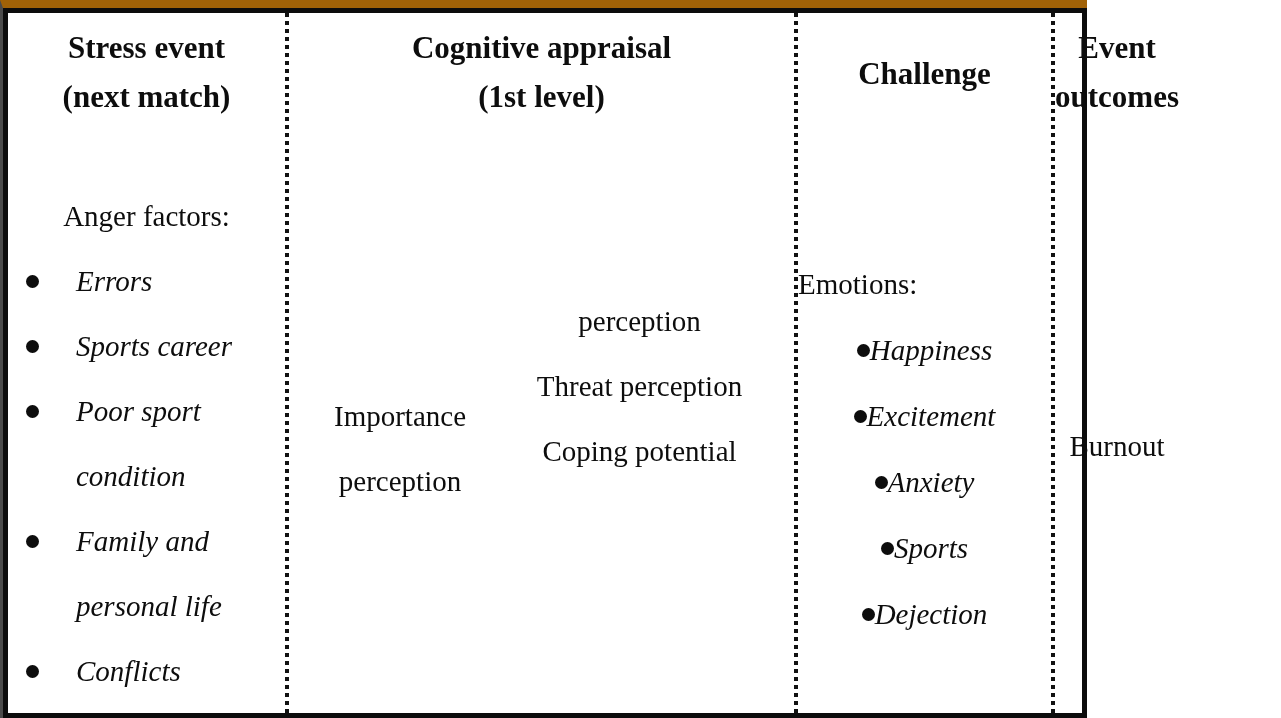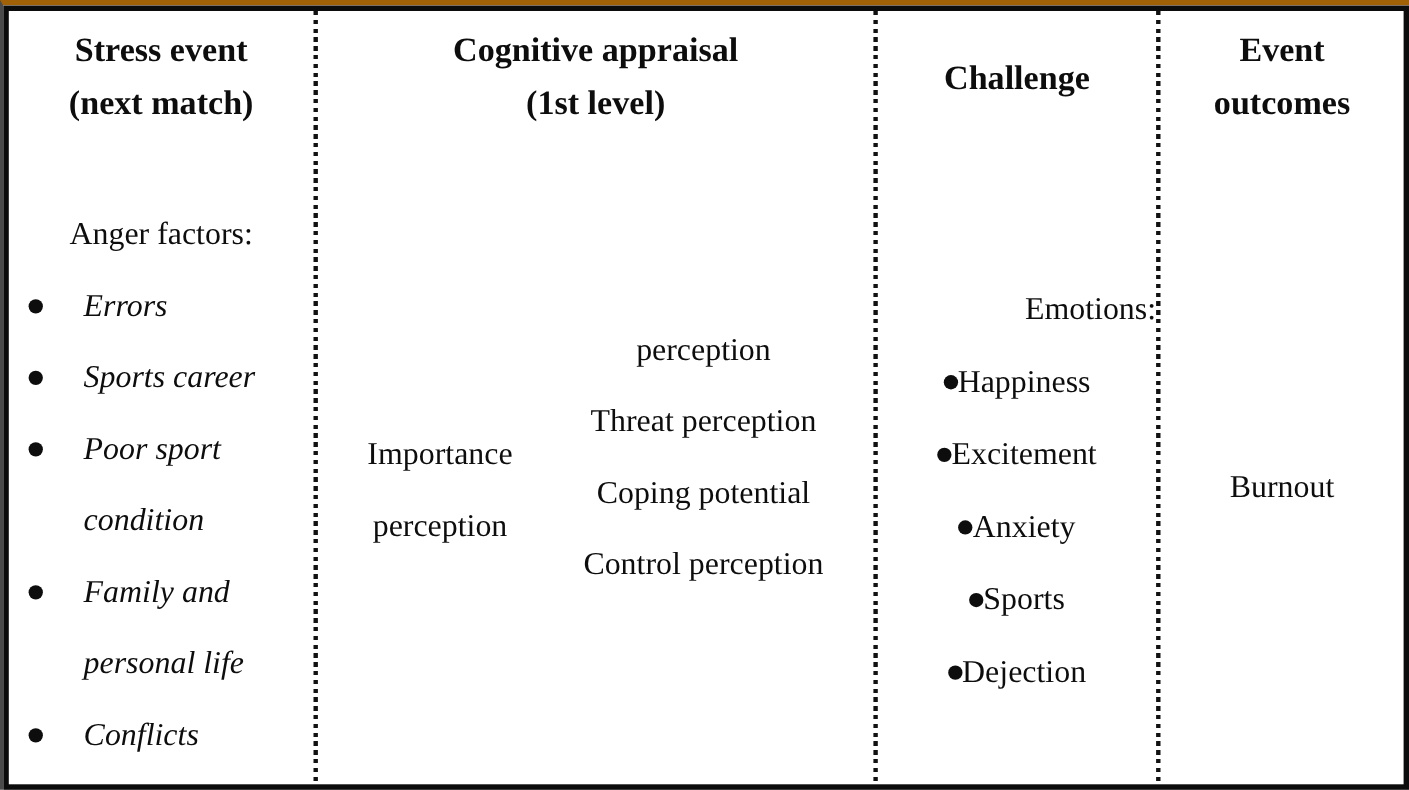--- a/index.html
+++ b/index.html
@@ -5,23 +5,23 @@
   html, body { margin: 0; padding: 0; }
   body {
     width: 1281px; height: 718px; overflow: hidden;
     background: #ffffff;
     font-family: "Liberation Serif", serif;
     color: #0d0d0d;
     -webkit-font-smoothing: antialiased;
   }
   .page {
     position: relative;
-    width: 1281px; height: 718px;
+    width: 1087px; height: 718px;
     box-sizing: border-box;
-    border-top: 5px solid #a16207;
+    border-top: 8px solid #a16207;
     border-left: 3px solid #4b4b4b;
     background: #ffffff;
   }
   .table {
     width: 100%; height: 100%;
     box-sizing: border-box;
     border: 5px solid #0c0c0c;
     background: #ffffff;
     display: flex;
     align-items: stretch;
@@ -74,25 +74,26 @@
   }
   .appraisal-right {
     flex: 1;
     margin-top: 154px;
     padding-right: 26px;
     line-height: 65px; text-align: center;
     white-space: nowrap;
   }
 
   
-  .intro3 { margin-top: 116px; line-height: 66px; text-align: right; }
+  .intro3 { margin-top: 116px; line-height: 66px; text-align: left; }
   .erow {
     height: 66px;
     display: flex; align-items: center; justify-content: center;
     white-space: nowrap;
+    font-style: italic;
   }
   .edot {
     width: 13px; height: 13px; border-radius: 50%;
     background: #0d0d0d; flex: none;
   }
 
   
   .outcome { margin-top: 279px; line-height: 65px; text-align: center; }
 </style>
 </head>
@@ -128,21 +129,20 @@
       <div class="col-content">
         <div class="appraisal-wrap">
           <div class="appraisal-left">
             <div>Importance</div>
             <div>perception</div>
           </div>
           <div class="appraisal-right">
             <div>perception</div>
             <div>Threat perception</div>
             <div>Coping potential</div>
-            <div>Control perception</div>
           </div>
         </div>
       </div>
     </div>
 
     <div class="vdiv"></div>
 
     <div class="col col-responses">
       <div class="col-header single">
         <div class="hline">Challenge</div>

